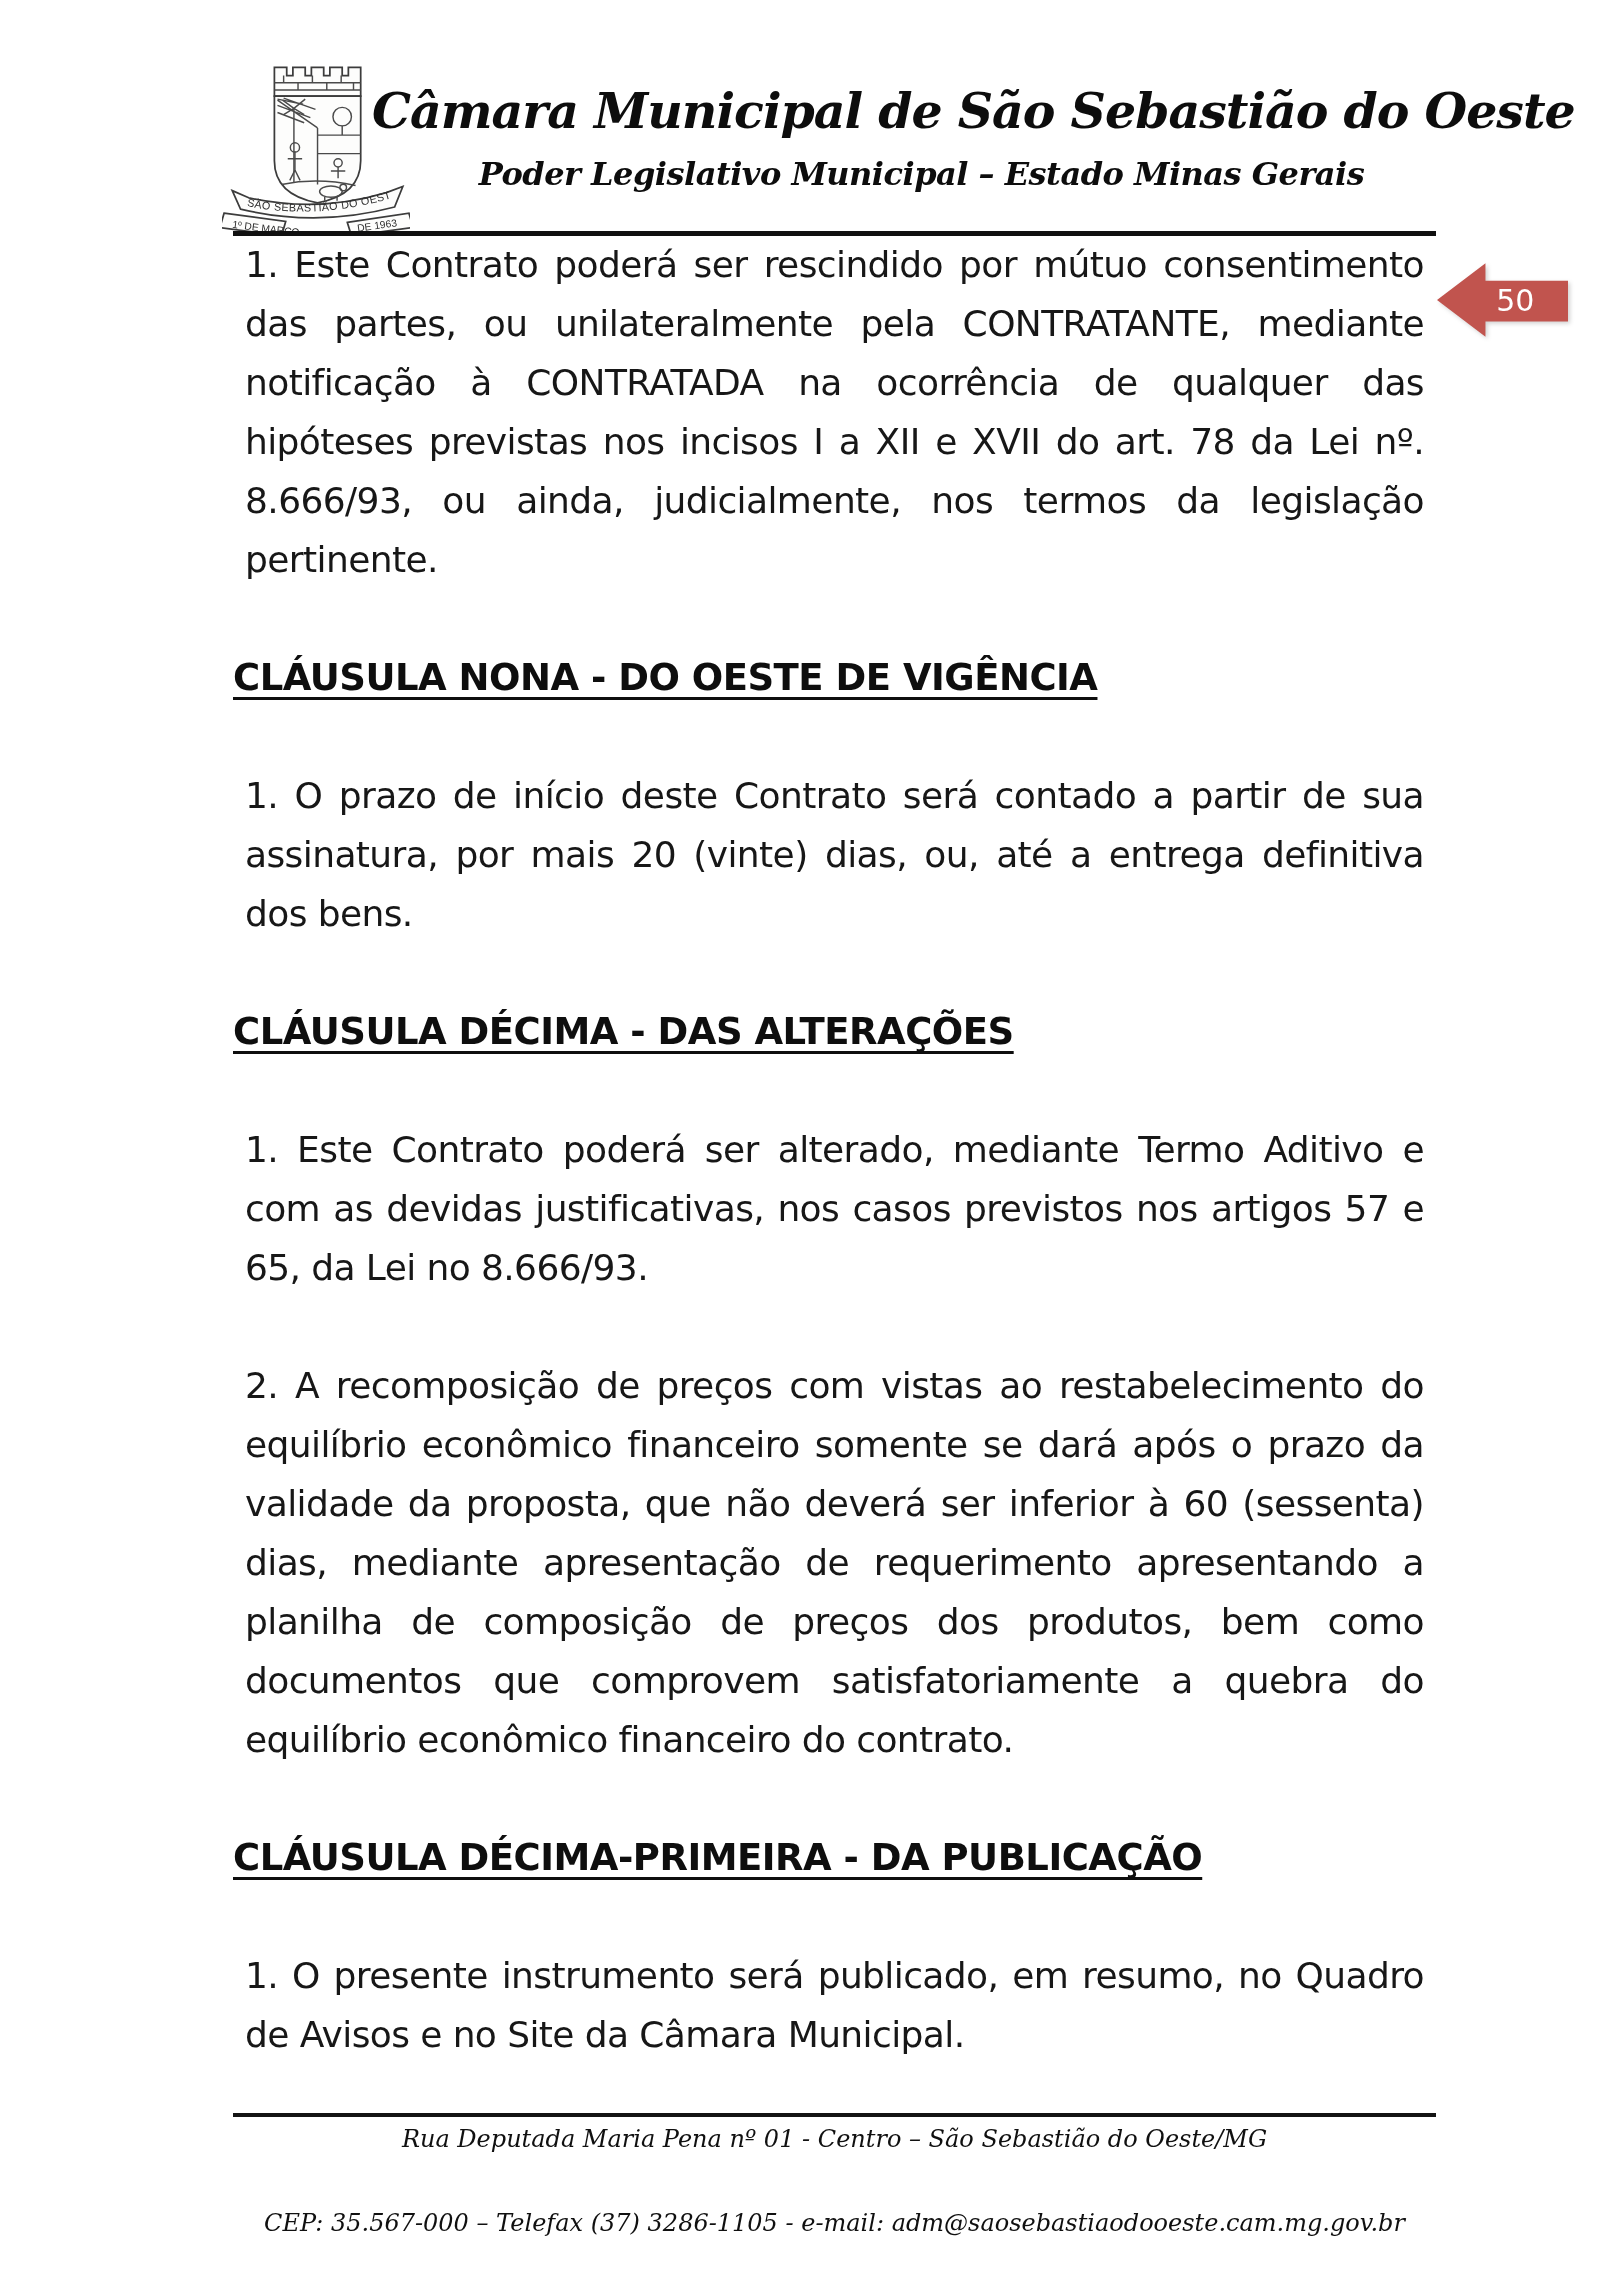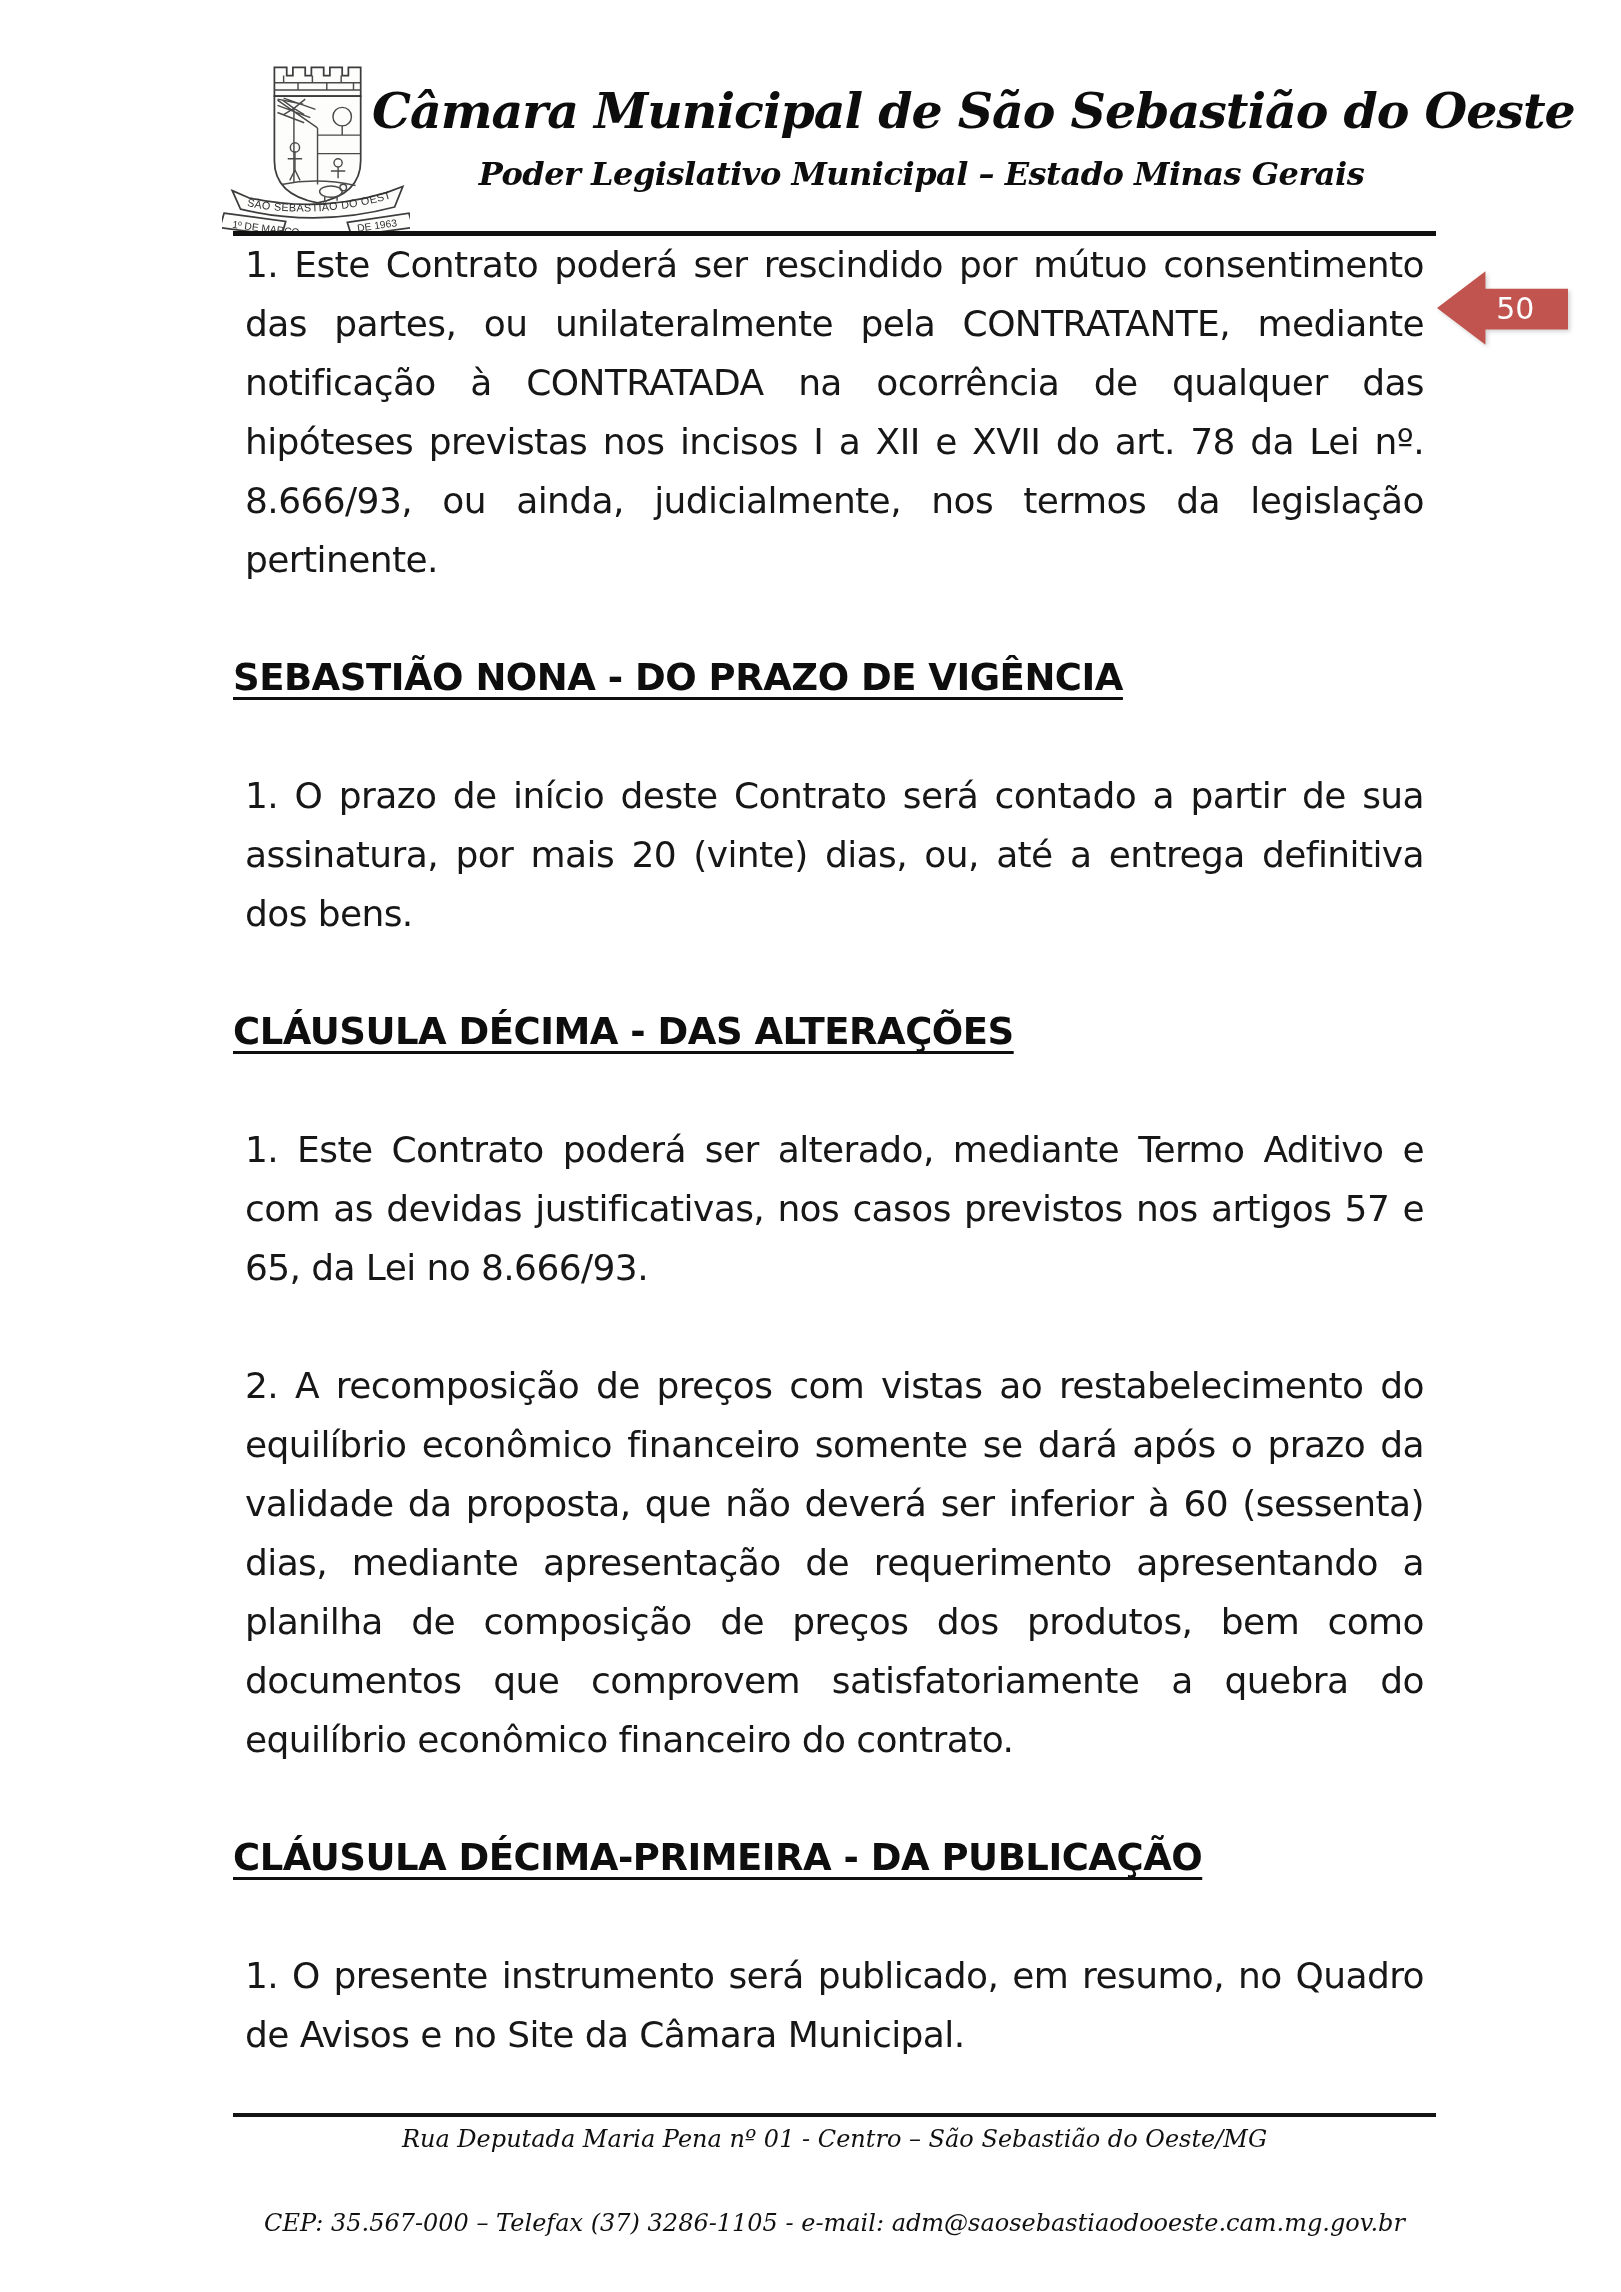--- a/index.html
+++ b/index.html
@@ -32,21 +32,21 @@
     font-size:32px; letter-spacing:-0.5px; color:#0d0d0d;
     white-space:nowrap;
   }
   .header-rule {
     position:absolute; left:233px; top:231px; width:1203px; height:4.9px;
     background:#101010;
   }
 
   
   .page-arrow {
-    position:absolute; left:1437px; top:268px; width:131px; height:80px;
+    position:absolute; left:1437px; top:260px; width:131px; height:80px;
     filter:drop-shadow(2px 2.9px 2px rgba(0,0,0,0.18));
   }
   .page-arrow-shape {
     width:100%; height:100%;
     background:var(--badge-color);
     clip-path:polygon(0 50%, 37% 4%, 37% 26%, 100% 26%, 100% 77%, 37% 77%, 37% 96%);
     display:flex; align-items:center; justify-content:center;
     box-sizing:border-box; padding-left:25.5px;
     color:#ffffff; font-size:30px; font-family:"DejaVu Sans", sans-serif;
   }
@@ -142,21 +142,21 @@
 
   <div class="page-arrow">
     <div class="page-arrow-shape">
       <span>50</span>
     </div>
   </div>
 
   <main class="content">
     <p>1. Este Contrato poderá ser rescindido por mútuo consentimento das partes, ou unilateralmente pela CONTRATANTE, mediante notificação à CONTRATADA na ocorrência de qualquer das hipóteses previstas nos incisos I a XII e XVII do art. 78 da Lei nº. 8.666/93, ou ainda, judicialmente, nos termos da legislação pertinente.</p>
 
-    <h2 class="clause-heading">SEBASTIÃO NONA - DO PRAZO DE VIGÊNCIA</h2>
+    <h2 class="clause-heading">CLÁUSULA NONA - DO OESTE DE VIGÊNCIA</h2>
     <p>1. O prazo de início deste Contrato será contado a partir de sua assinatura, por mais 20 (vinte) dias, ou, até a entrega definitiva dos bens.</p>
 
     <h2 class="clause-heading">CLÁUSULA DÉCIMA - DAS ALTERAÇÕES</h2>
     <p>1. Este Contrato poderá ser alterado, mediante Termo Aditivo e com as devidas justificativas, nos casos previstos nos artigos 57 e 65, da Lei no 8.666/93.</p>
     <p>2. A recomposição de preços com vistas ao restabelecimento do equilíbrio econômico financeiro somente se dará após o prazo da validade da proposta, que não deverá ser inferior à 60 (sessenta) dias,  mediante apresentação de requerimento apresentando a planilha de composição de preços dos produtos, bem como documentos que comprovem satisfatoriamente a quebra do equilíbrio econômico financeiro do contrato.</p>
 
     <h2 class="clause-heading">CLÁUSULA DÉCIMA-PRIMEIRA - DA PUBLICAÇÃO</h2>
     <p>1. O presente instrumento será publicado, em resumo, no Quadro de Avisos e no Site da Câmara Municipal.</p>
   </main>
 

